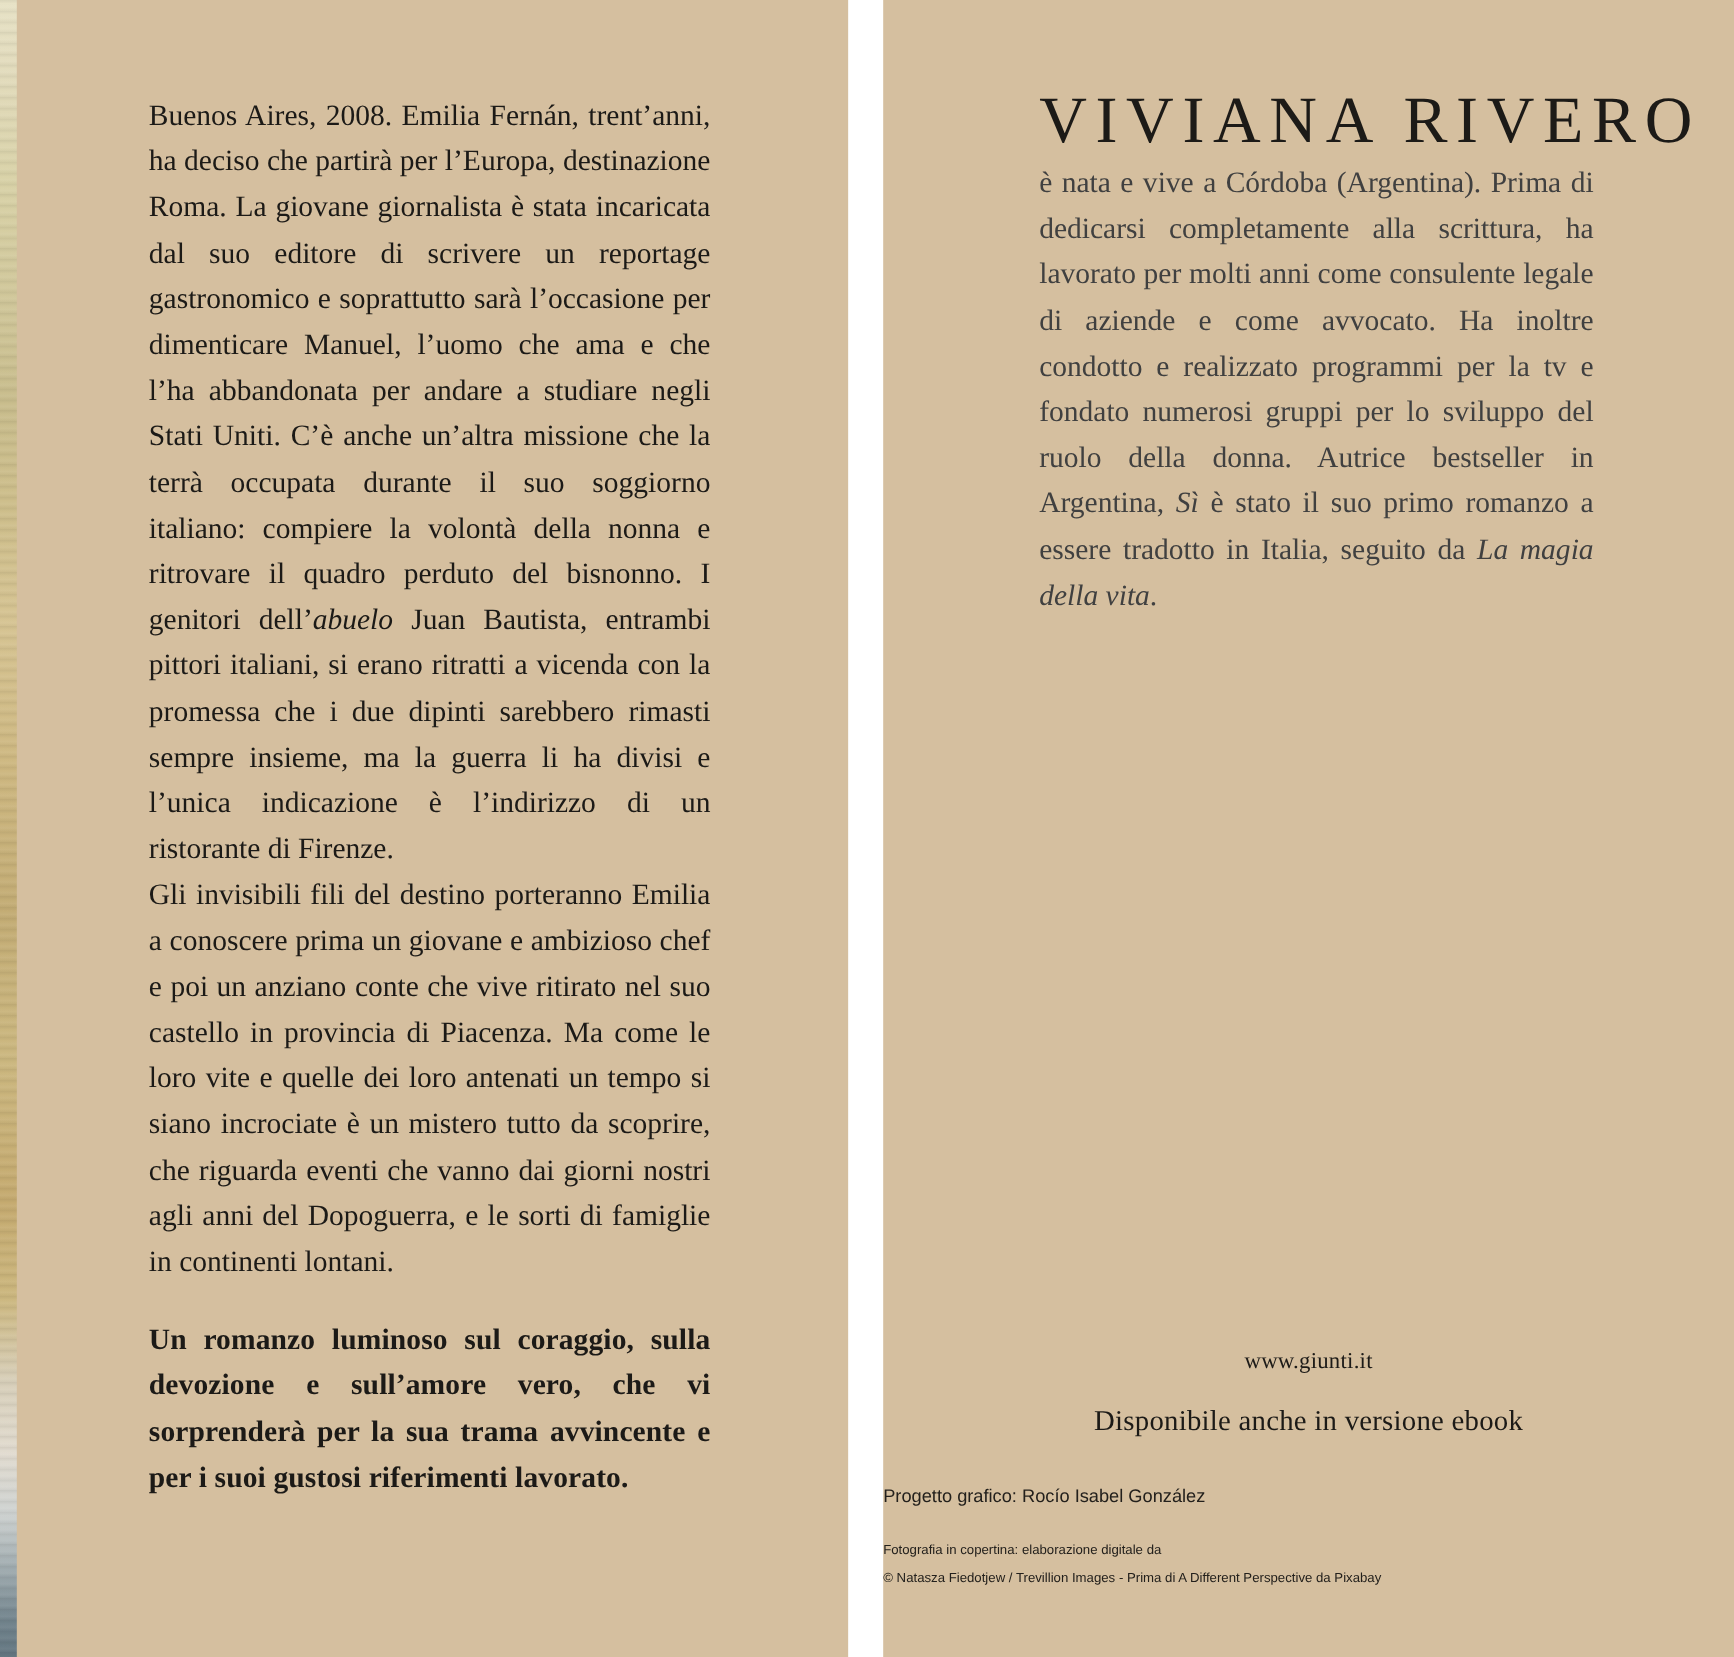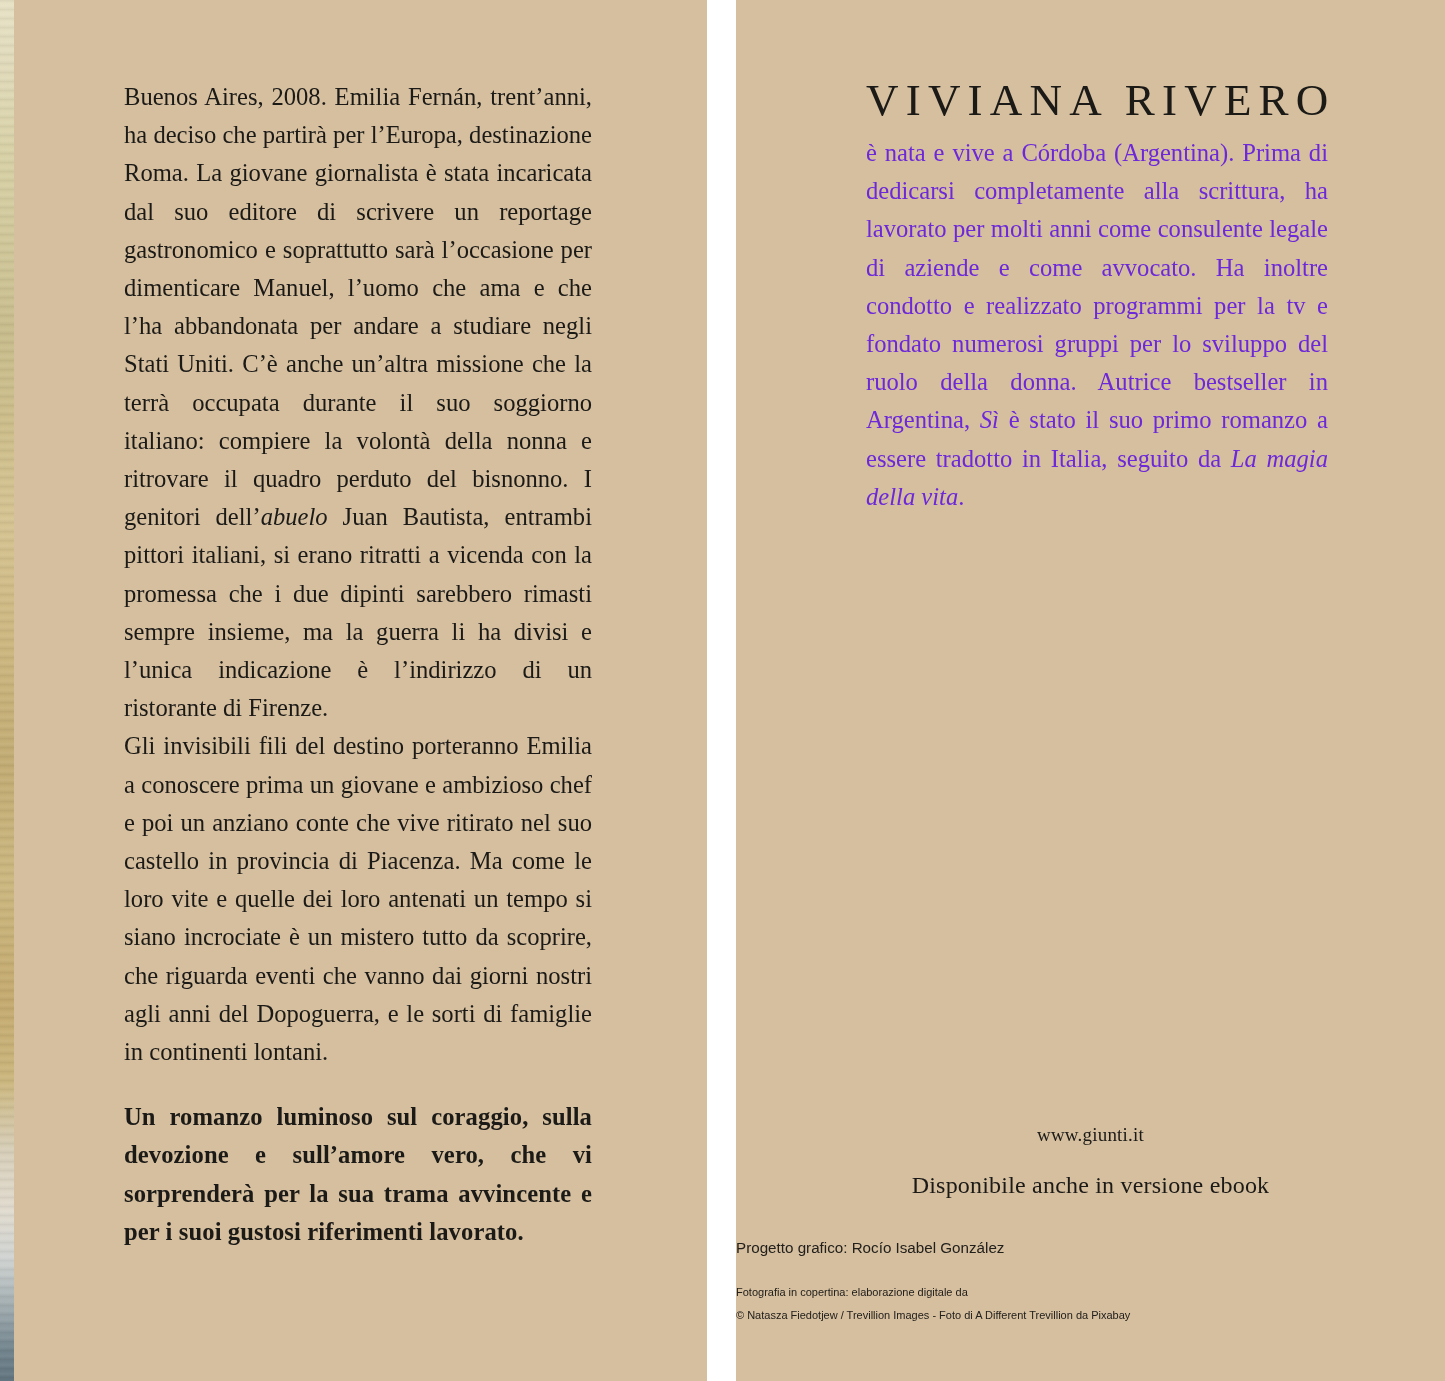--- a/index.html
+++ b/index.html
@@ -117,37 +117,37 @@
     letter-spacing: 0.1px;
   }
   .blurb i { font-style: italic; }
 
   
   .author-name {
     position: absolute;
     left: 866px;
     top: 74px;
     width: 480px;
-    font-size: 45px;
+    font-size: 55px;
     letter-spacing: 7.2px;
     color: #1c1a17;
     line-height: 52px;
     white-space: nowrap;
   }
   .author-bio {
     position: absolute;
     left: 866px;
     top: 134px;
     width: 462px;
   }
   .author-bio p {
     margin: 0;
     font-size: 24.6px;
     line-height: 38.2px;
-    color: #6d28d9;
+    color: #404040;
     text-align: justify;
     text-align-last: left;
   }
   .author-bio i { font-style: italic; }
 
   
   .footer {
     position: absolute;
     left: 736px;
     width: 709px;
@@ -207,16 +207,16 @@
   <div class="author-bio">
     <p><span>è nata e vive a Córdoba (Argentina). Prima di dedicarsi completamente alla scrittura, ha lavorato per molti anni come consulente legale di aziende e come avvocato. Ha inoltre condotto e realizzato programmi per la tv e fondato numerosi gruppi per lo sviluppo del ruolo della donna. Autrice bestseller in Argentina, </span><i>Sì</i><span> è stato il suo primo romanzo a essere tradotto in Italia, seguito da </span><i>La magia della vita</i><span>.</span></p>
   </div>
 
   <div class="footer site-url" style="position:absolute;">www.giunti.it</div>
   <div class="footer ebook-note" style="position:absolute;">Disponibile anche in versione ebook</div>
 
   <div class="credits credit-design">Progetto grafico: Rocío Isabel González</div>
   <div class="credits credit-photo">
     <div>Fotografia in copertina: elaborazione digitale da</div>
-    <div>© Natasza Fiedotjew / Trevillion Images - Foto di A Different Trevillion da Pixabay</div>
+    <div>© Natasza Fiedotjew / Trevillion Images - Prima di A Different Perspective da Pixabay</div>
   </div>
 
 </div>
 
 </body></html>

